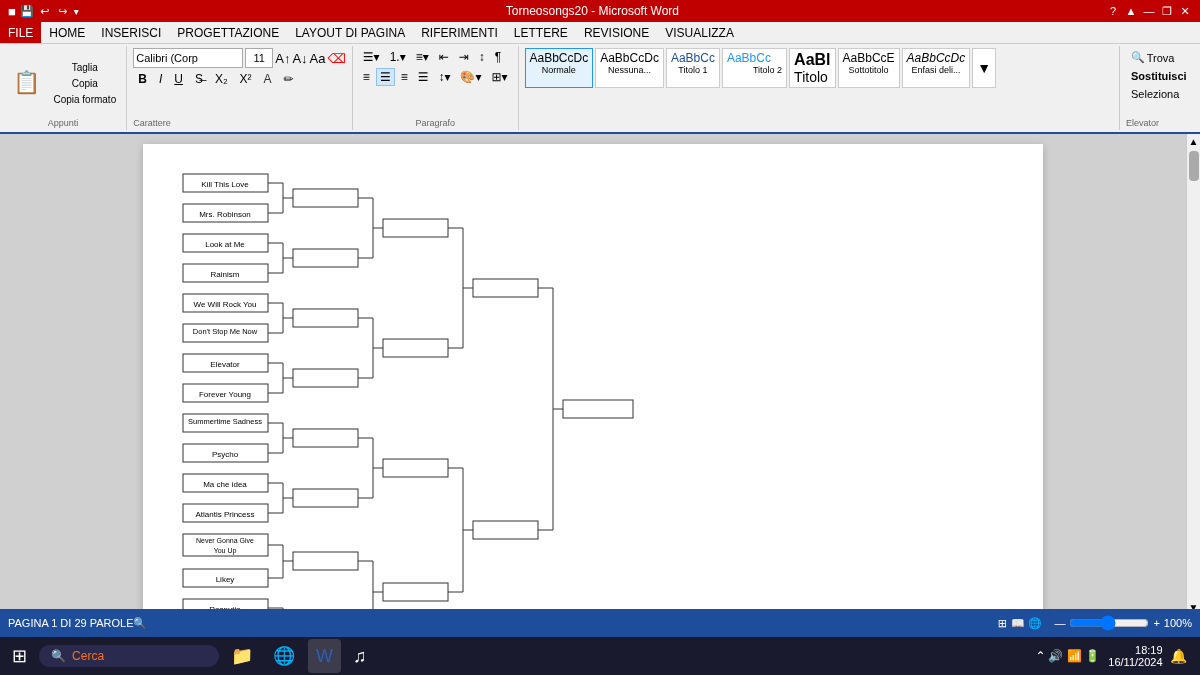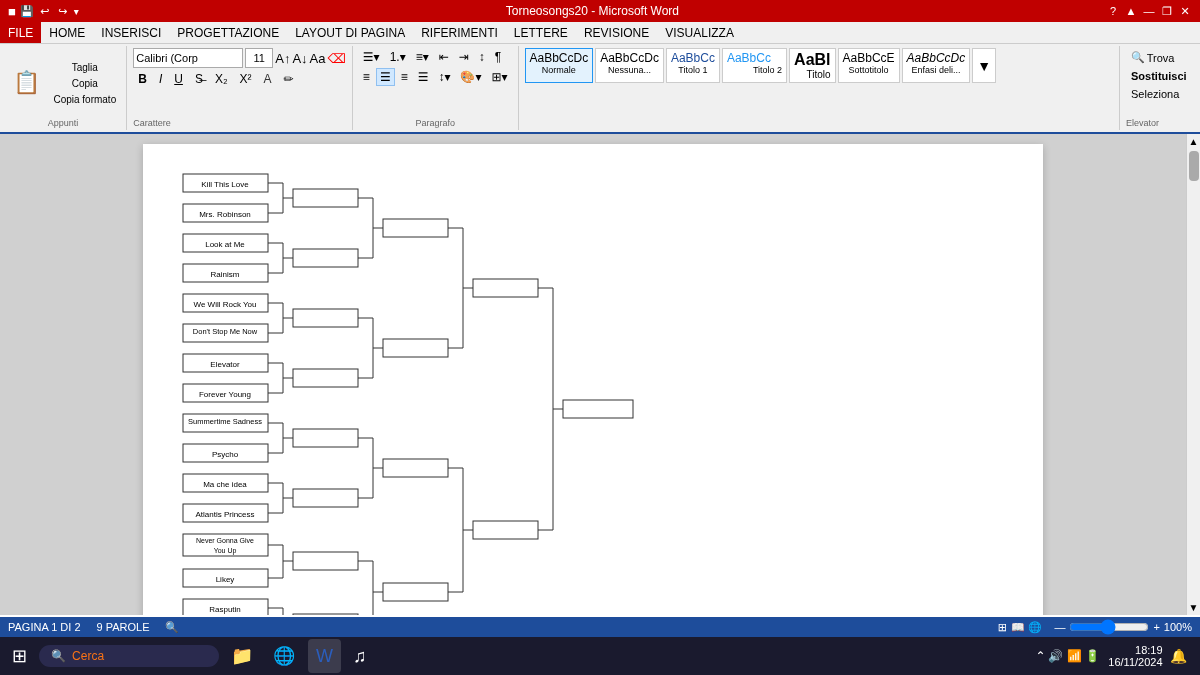--- a/index.html
+++ b/index.html
@@ -35,28 +35,27 @@
       display: flex;
       align-items: center;
     }
     .menu-item.active { background: #c00000; color: white; }
 
     
     .status-bar {
       position: absolute;
       bottom: 38px;
       left: 0; right: 0;
-      height: 20px;
+      height: 28px;
       background: #1e4d9b;
       display: flex;
       align-items: center;
       padding: 8px 8px;
       color: white;
       font-size: 11px;
-      gap: 16px;
     }
     .status-bar .zoom { margin-left: auto; display: flex; align-items: center; gap: 4px; }
 
     
     .taskbar {
       position: absolute;
       bottom: 0; left: 0; right: 0;
       height: 38px;
       background: #1a1a2e;
       display: flex;
@@ -213,21 +212,21 @@
       <div style="padding:2px 4px;font-size:10px;border:1px solid #ccc;background:white;cursor:pointer;white-space:nowrap;">
         <div style="font-size:12px;color:#1e4d9b;">AaBbCc</div>
         <div style="font-size:9px;text-align:center;">Titolo 1</div>
       </div>
       <div style="padding:2px 4px;font-size:10px;border:1px solid #ccc;background:white;cursor:pointer;white-space:nowrap;">
         <div style="font-size:12px;color:#2196f3;">AaBbCc</div>
         <div style="font-size:9px;text-align:center;margin-left:26px;">Titolo 2</div>
       </div>
       <div style="padding:2px 4px;font-size:10px;border:1px solid #ccc;background:white;cursor:pointer;white-space:nowrap;">
         <div style="font-size:16px;font-weight:bold;">AaBl</div>
-        <div style="font-size:10px;text-align:right;">Titolo</div>
+        <div style="font-size:14px;text-align:left;">Titolo</div>
       </div>
       <div style="padding:2px 4px;font-size:10px;border:1px solid #ccc;background:white;cursor:pointer;white-space:nowrap;">
         <div style="font-size:12px;">AaBbCcE</div>
         <div style="font-size:9px;text-align:center;">Sottotitolo</div>
       </div>
       <div style="padding:2px 4px;font-size:10px;border:1px solid #ccc;background:white;cursor:pointer;white-space:nowrap;">
         <div style="font-size:12px;font-style:italic;">AaBbCcDc</div>
         <div style="font-size:9px;text-align:center;">Enfasi deli...</div>
       </div>
       <div style="padding:2px 4px;font-size:14px;border:1px solid #ccc;background:white;cursor:pointer;display:flex;align-items:center;">▼</div>

